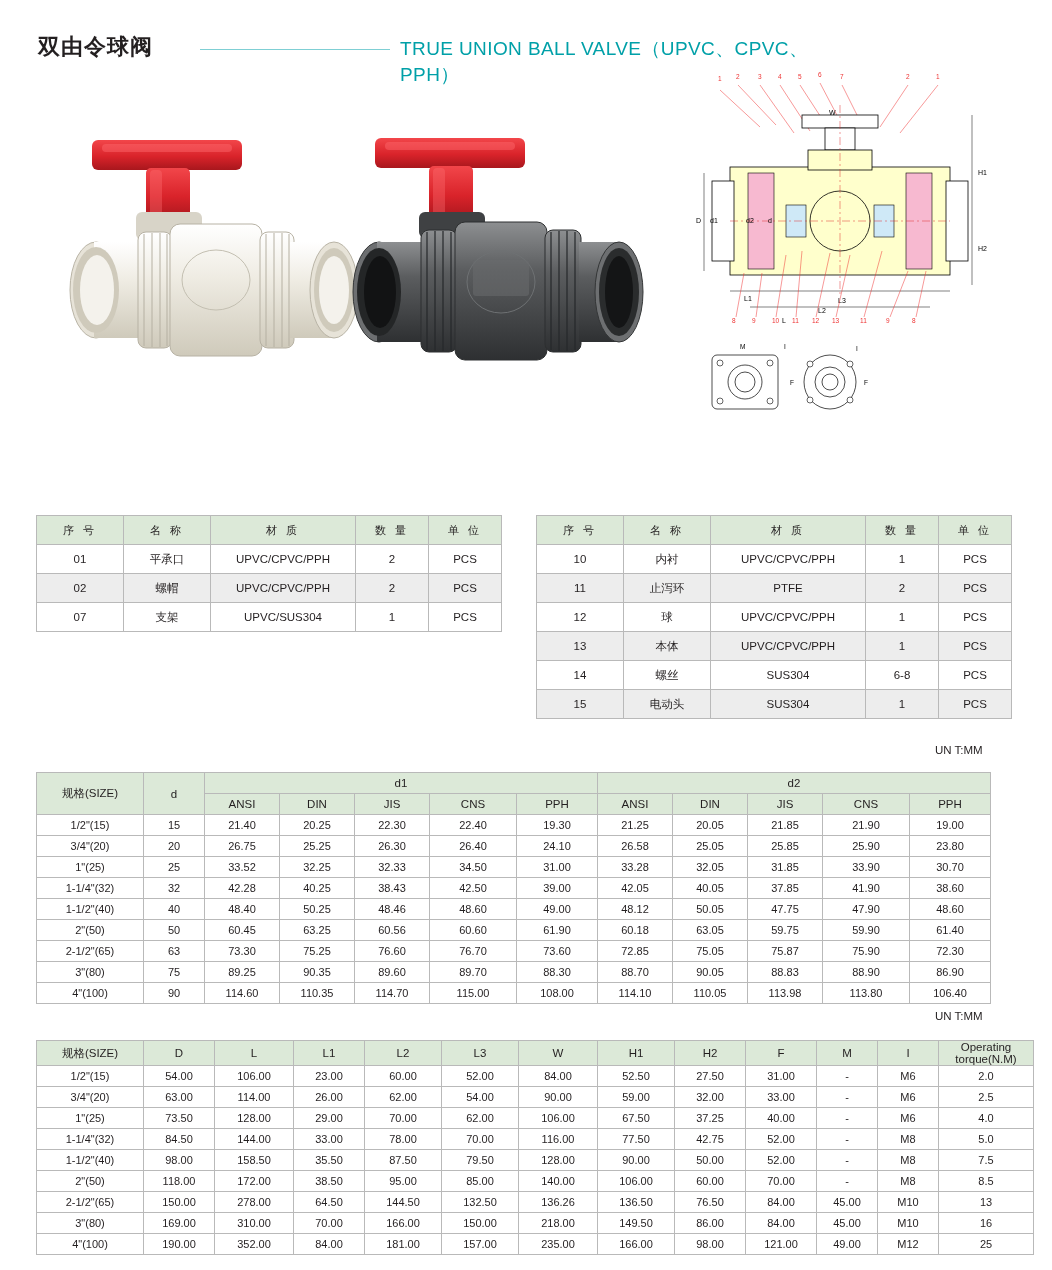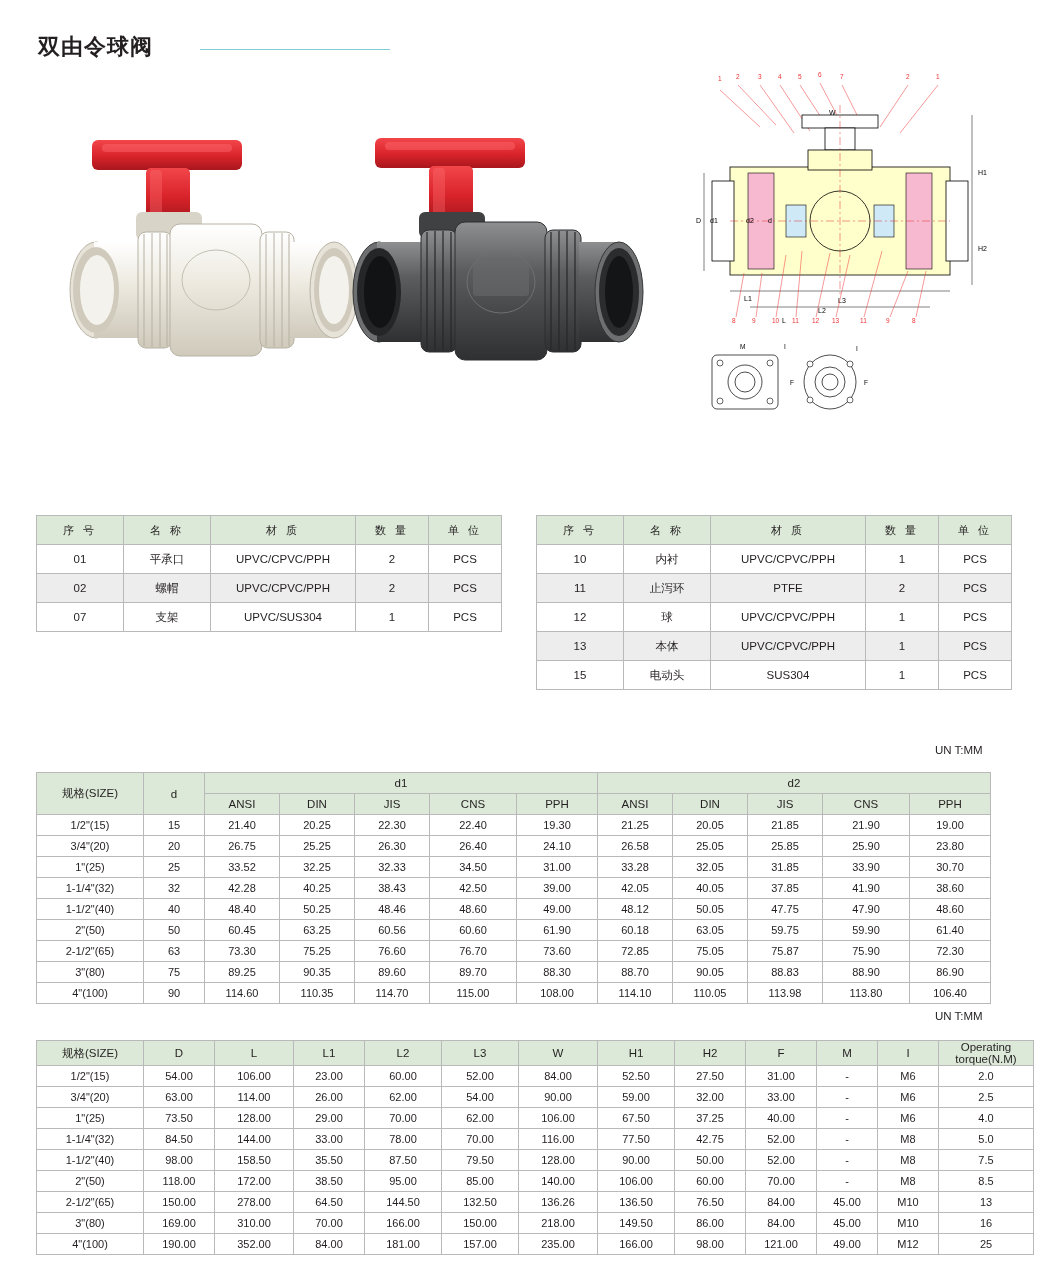--- a/index.html
+++ b/index.html
@@ -61,20 +61,21 @@
   #dim2{left:36px;top:1040px;}
   .tbl-dim tbody td{background:#ffffff;}
   .small-hdr{font-size:9.5px;}
 </style>
 </head>
 <body>
 
 <div class="header">
   <div class="cn-title">双由令球阀</div>
   <div class="rule"></div>
+  <div class="en-title">TRUE UNION BALL VALVE（UPVC、CPVC、PPH）</div>
 </div>
 
 <div class="photos">
 
   
   <svg width="640" height="300" viewBox="0 0 640 300">
     <defs>
       <linearGradient id="lightBody" x1="0" y1="0" x2="0" y2="1">
         <stop offset="0%" stop-color="#ffffff"></stop>
         <stop offset="40%" stop-color="#efece3"></stop>
@@ -352,20 +353,27 @@
         <td>PCS</td>
       </tr>
     <tr>
         <td>13</td>
         <td>本体</td>
         <td>UPVC/CPVC/PPH</td>
         <td>1</td>
         <td>PCS</td>
       </tr>
     <tr>
+        <td>14</td>
+        <td>螺丝</td>
+        <td>SUS304</td>
+        <td>6-8</td>
+        <td>PCS</td>
+      </tr>
+    <tr>
         <td>15</td>
         <td>电动头</td>
         <td>SUS304</td>
         <td>1</td>
         <td>PCS</td>
       </tr>
   </tbody>
 </table>
 
 <div class="unit-label" id="unit1">UN T:MM</div>

